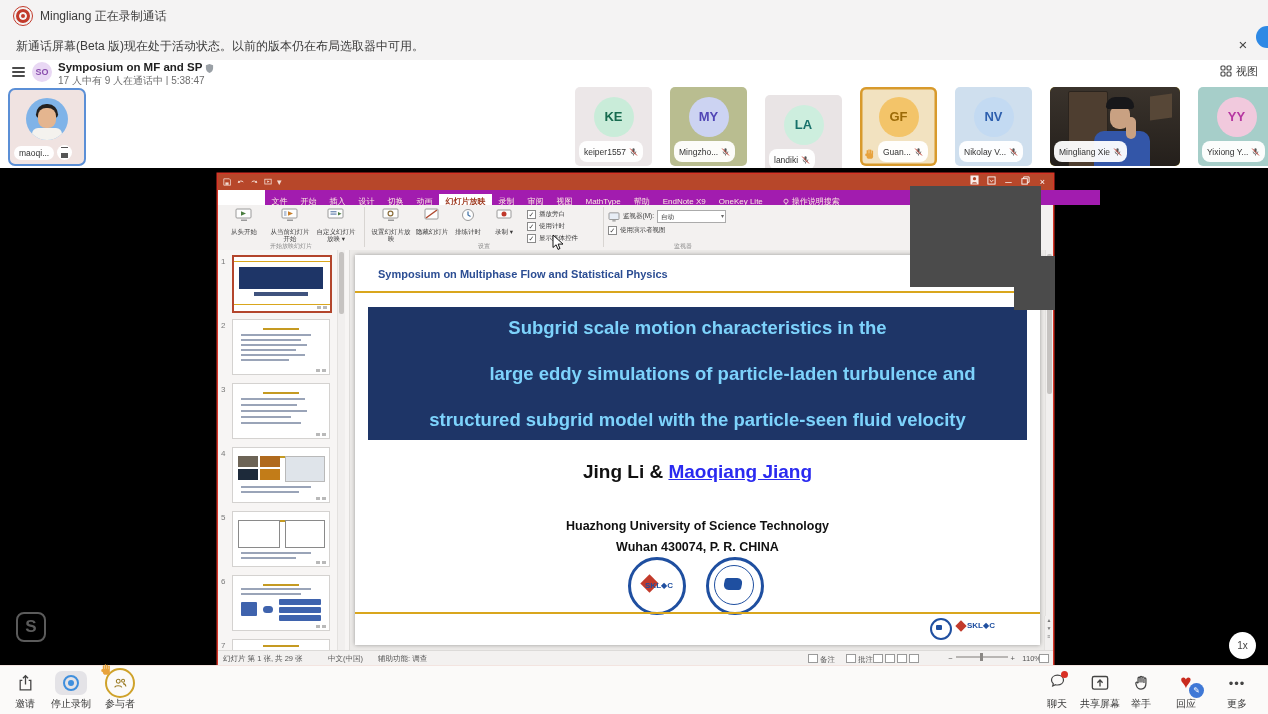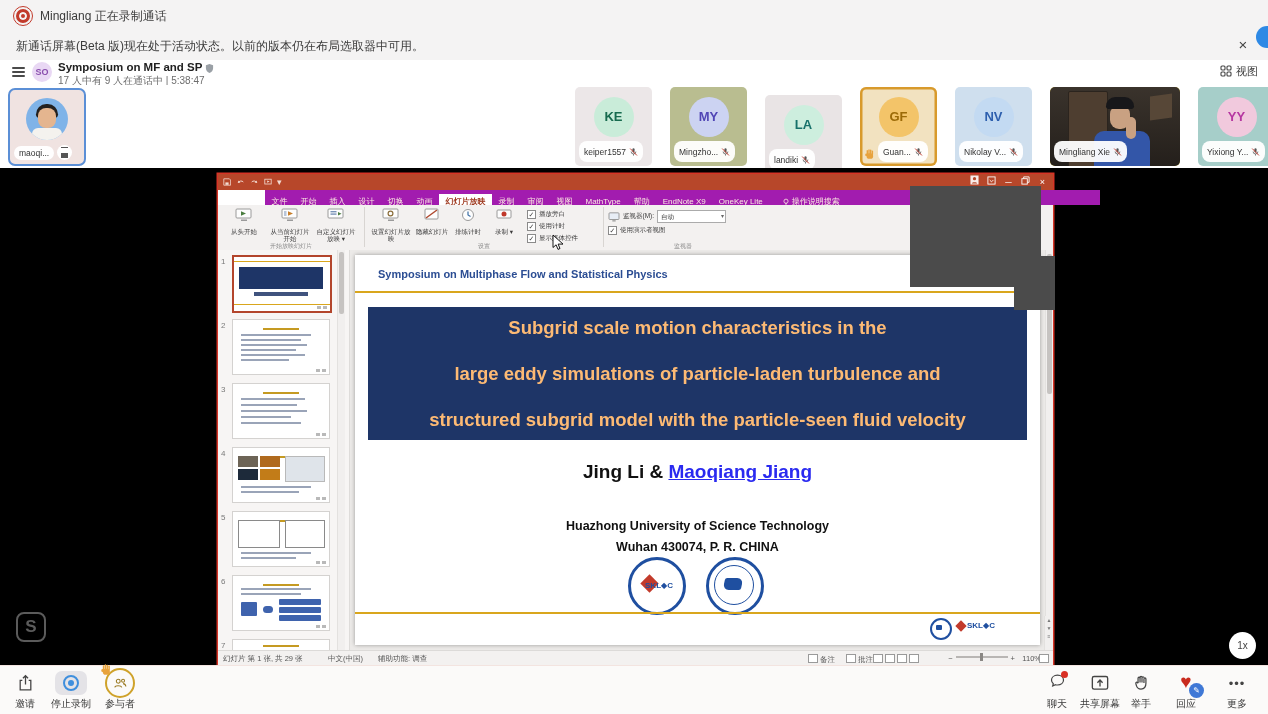--- a/index.html
+++ b/index.html
@@ -107,21 +107,21 @@
   .t-ico{position:absolute;right:3px;bottom:2px;width:10px;height:3px;background:linear-gradient(90deg,#b9b9b9 40%,transparent 40%,transparent 60%,#b9b9b9 60%);}
   .vscroll{position:absolute;width:7px;background:#f1efee;border-left:1px solid #e3e1df;}
   .vthumb{position:absolute;left:1px;width:5px;background:#c6c3c1;border-radius:2px;}
 
   
   #slide{position:absolute;left:137px;top:5px;width:685px;height:390px;background:#fff;box-shadow:0 0 4px rgba(0,0,0,.35);}
   #slide-header{position:absolute;left:23px;top:13px;font-size:11px;font-weight:bold;color:#2b4d93;}
   #slide-date{position:absolute;right:22px;top:14px;font-size:10px;font-weight:bold;color:#2b4d93;}
   #slide-gold1{position:absolute;left:0;top:36px;width:685px;height:2px;background:#d9a61d;}
   #navy-box{position:absolute;left:13px;top:52px;width:659px;height:133px;background:#1e3567;}
-  .navy-line{position:absolute;left:0;width:659px;text-align:center;font-size:18.5px;font-weight:bold;color:#fdba74;white-space:nowrap;}
+  .navy-line{position:absolute;left:0;width:659px;text-align:center;font-size:18.5px;font-weight:bold;color:#7dd3fc;white-space:nowrap;}
   #authors{position:absolute;left:0;top:206px;width:685px;text-align:center;font-size:19px;font-weight:bold;color:#111;}
   #authors .hl{color:#2a2af0;text-decoration:underline;}
   .affil{position:absolute;left:0;width:685px;text-align:center;font-size:12.5px;font-weight:bold;color:#111;}
   .logo-big{position:absolute;top:302px;width:52px;height:52px;border:3px solid #1f4fa0;border-radius:50%;background:#fff;}
   .lg-red{position:absolute;left:12px;top:17px;width:13px;height:13px;background:#c23a2b;transform:rotate(45deg);}
   .lg-txt{position:absolute;left:8px;top:21px;width:40px;text-align:center;font-size:8px;font-weight:bold;color:#1f4fa0;}
   .lg-ring{position:absolute;left:5px;top:5px;width:38px;height:38px;border:1px solid #1f4fa0;border-radius:50%;}
   .lg-mark{position:absolute;left:15px;top:18px;width:18px;height:12px;background:#1f4fa0;border-radius:2px 6px 2px 6px;transform:skewX(-12deg);}
   #slide-gold2{position:absolute;left:0;top:357px;width:685px;height:2px;background:#d9a61d;}
   .logo-sm{position:absolute;top:363px;}
@@ -580,21 +580,21 @@
               <div class="vthumb" style="top:2px;height:62px;"></div>
             </div>
         </div>
 
         <div id="slide">
           <div id="slide-header">Symposium on Multiphase Flow and Statistical Physics</div>
           <div id="slide-date">2022.04.01</div>
           <div id="slide-gold1"></div>
           <div id="navy-box">
             <div class="navy-line" style="top:10px;">Subgrid scale motion characteristics in the</div>
-            <div class="navy-line" style="top:56px;">large eddy simulations of particle-laden turbulence and</div>
+            <div class="navy-line" style="top:56px;padding-left:35px;">large eddy simulations of particle-laden turbulence and</div>
             <div class="navy-line" style="top:102px;">structured subgrid model with the particle-seen fluid velocity</div>
           </div>
           <div id="authors"><span>Jing Li &amp; </span><span class="hl">Maoqiang Jiang</span></div>
           <div class="affil" style="top:264px;">Huazhong University of Science Technology</div>
           <div class="affil" style="top:285px;">Wuhan 430074, P. R. CHINA</div>
           <div class="logo-big" style="left:273px;">
               <span class="lg-red"></span>
               <span class="lg-txt">SKL◆C</span>
             </div>
           <div class="logo-big" style="left:351px;">

